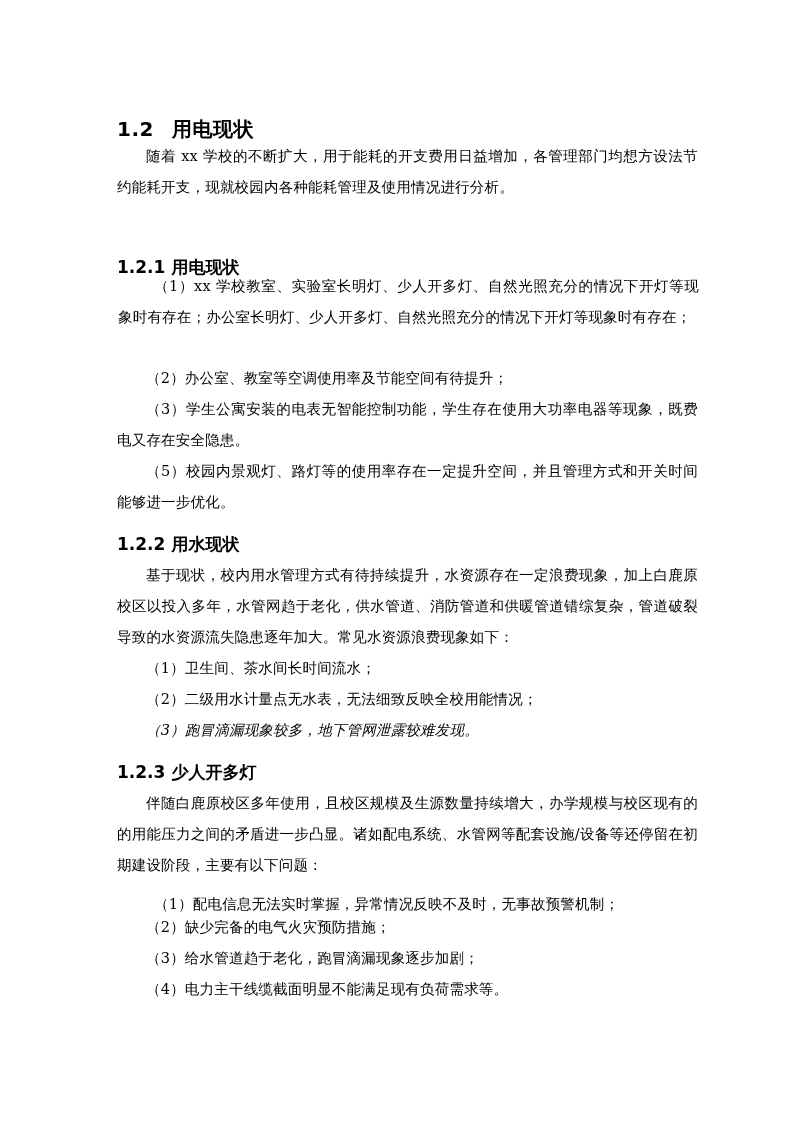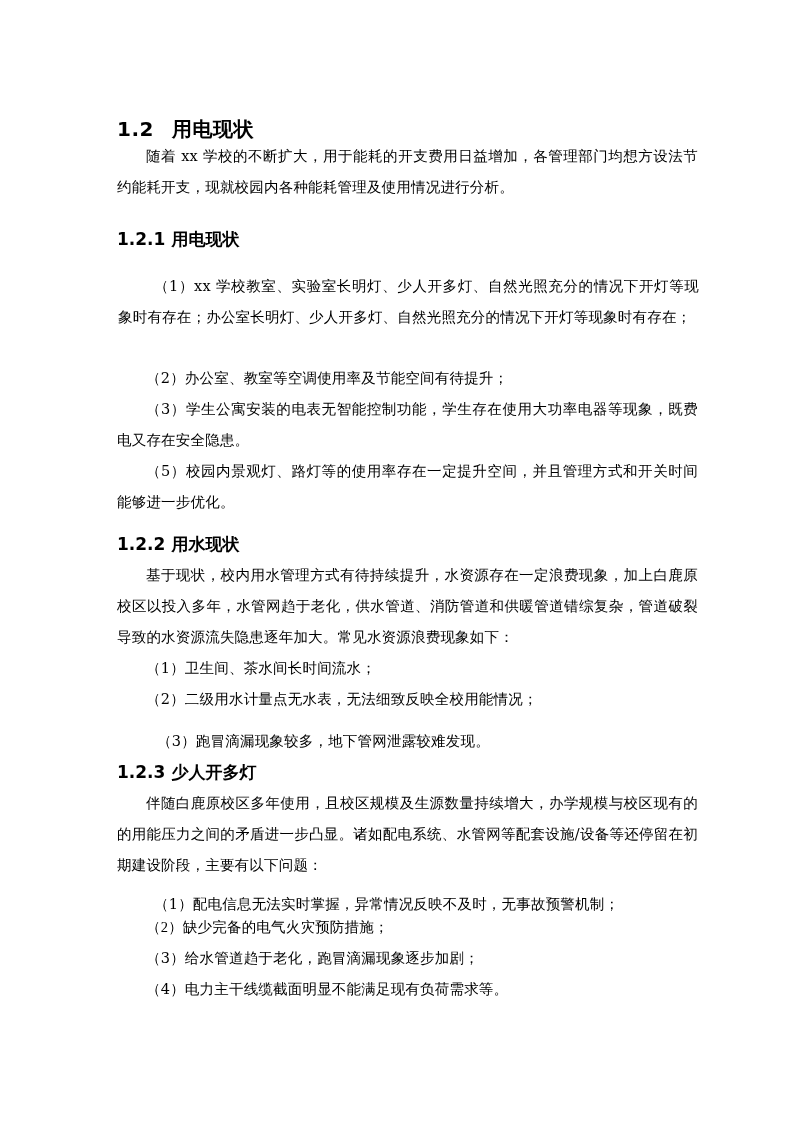--- a/index.html
+++ b/index.html
@@ -22,38 +22,38 @@
 <body>
 
 <div class="page">
 
   <div class="h2">
     <span class="num">1.2</span><span>用电现状</span>
   </div>
 
   <p class="para" style="top:141px; margin:0;">随着 xx 学校的不断扩大，用于能耗的开支费用日益增加，各管理部门均想方设法节约能耗开支，现就校园内各种能耗管理及使用情况进行分析。</p>
 
-  <div class="h3" style="top:228px;">
+  <div class="h3" style="top:256px;">
     <span class="num">1.2.1</span><span>用电现状</span>
   </div>
   <p class="item first-indent" style="top:270px; margin:1px;">（1）xx 学校教室、实验室长明灯、少人开多灯、自然光照充分的情况下开灯等现象时有存在；办公室长明灯、少人开多灯、自然光照充分的情况下开灯等现象时有存在；</p>
   <p class="item" style="top:363px; margin:0;">（2）办公室、教室等空调使用率及节能空间有待提升；</p>
   <p class="item" style="top:394px; margin:0;">（3）学生公寓安装的电表无智能控制功能，学生存在使用大功率电器等现象，既费电又存在安全隐患。</p>
   <p class="item" style="top:456px; margin:0;">（5）校园内景观灯、路灯等的使用率存在一定提升空间，并且管理方式和开关时间能够进一步优化。</p>
 
   <div class="h3" style="top:533px;">
     <span class="num">1.2.2</span><span>用水现状</span>
   </div>
   <p class="para" style="top:560px; margin:0;">基于现状，校内用水管理方式有待持续提升，水资源存在一定浪费现象，加上白鹿原校区以投入多年，水管网趋于老化，供水管道、消防管道和供暖管道错综复杂，管道破裂导致的水资源流失隐患逐年加大。常见水资源浪费现象如下：</p>
   <p class="item" style="top:653px; margin:0;">（1）卫生间、茶水间长时间流水；</p>
   <p class="item" style="top:684px; margin:0;">（2）二级用水计量点无水表，无法细致反映全校用能情况；</p>
-  <p class="item" style="top:715px; margin:11px;">（3）跑冒滴漏现象较多，地下管网泄露较难发现。</p>
+  <p class="item" style="top:715px; margin:0;font-style:italic;">（3）跑冒滴漏现象较多，地下管网泄露较难发现。</p>
 
   <div class="h3" style="top:761px;">
     <span class="num">1.2.3</span><span>少人开多灯</span>
   </div>
   <p class="para" style="top:788px; margin:0;">伴随白鹿原校区多年使用，且校区规模及生源数量持续增大，办学规模与校区现有的的用能压力之间的矛盾进一步凸显。诸如配电系统、水管网等配套设施/设备等还停留在初期建设阶段，主要有以下问题：</p>
   <p class="item" style="top:881px; margin:8px;">（1）配电信息无法实时掌握，异常情况反映不及时，无事故预警机制；</p>
-  <p class="item" style="top:912px; margin:0;font-family:Liberation Serif, serif;">（2）缺少完备的电气火灾预防措施；</p>
+  <p class="item" style="top:912px; margin:0;">（2）缺少完备的电气火灾预防措施；</p>
   <p class="item" style="top:943px; margin:0;">（3）给水管道趋于老化，跑冒滴漏现象逐步加剧；</p>
   <p class="item" style="top:974px; margin:0;">（4）电力主干线缆截面明显不能满足现有负荷需求等。</p>
 
 </div>
 
 </body></html>

